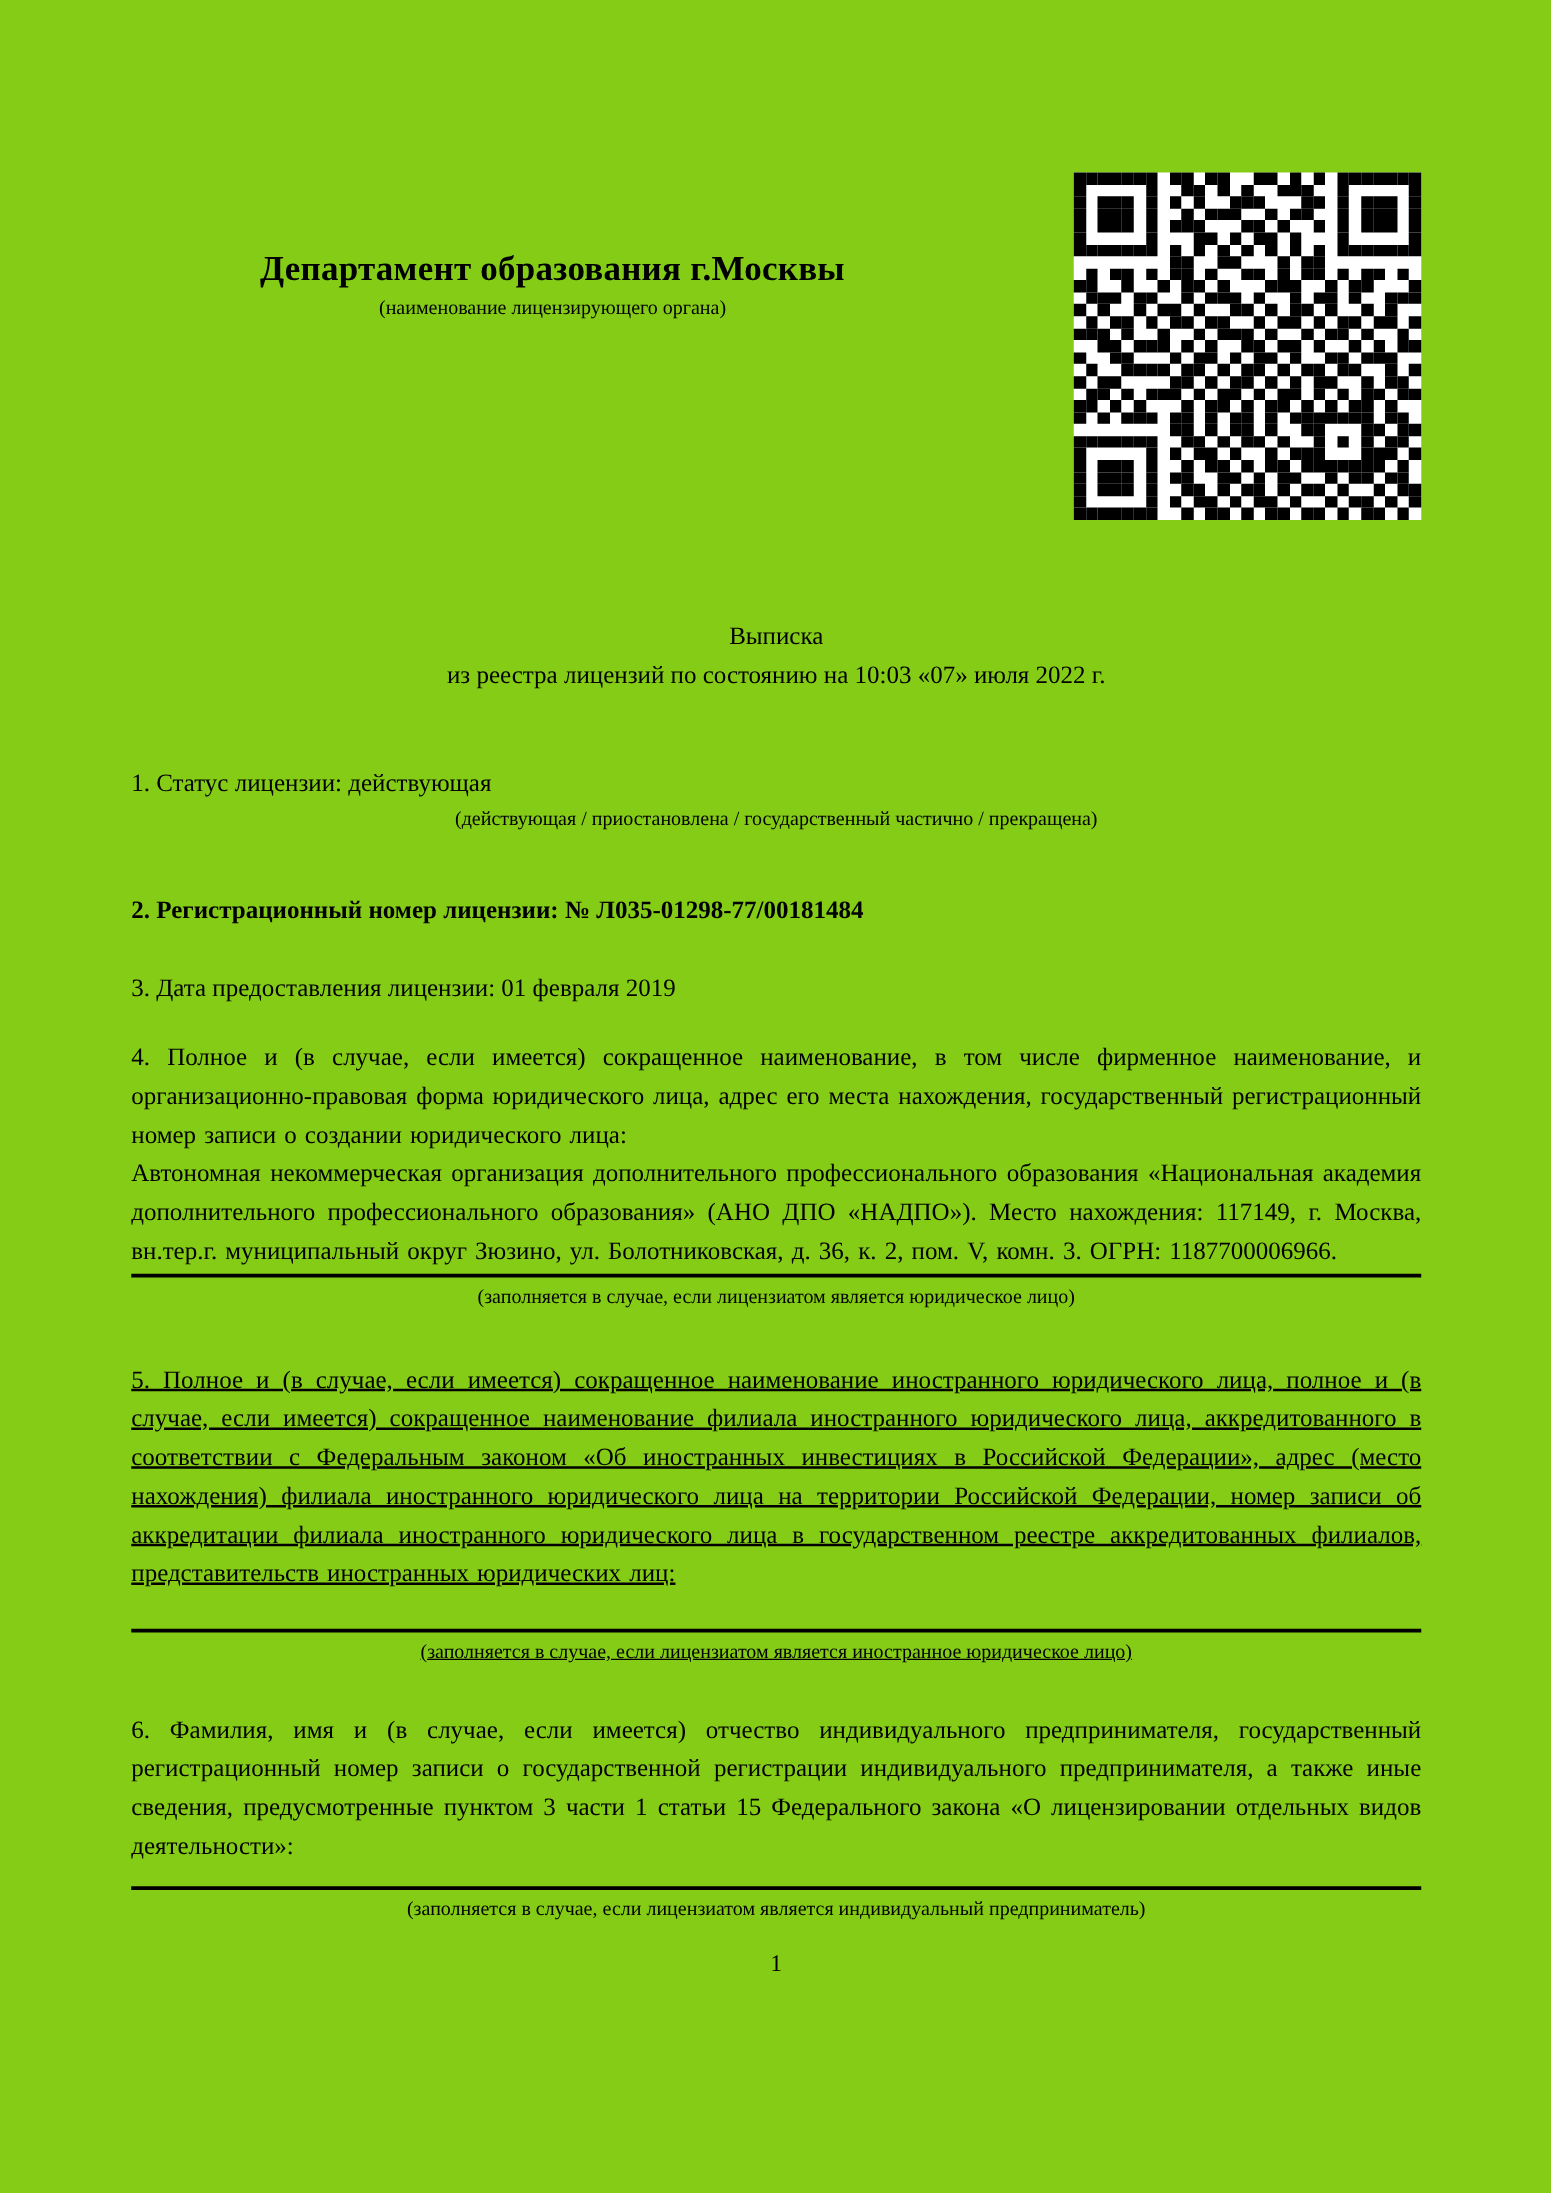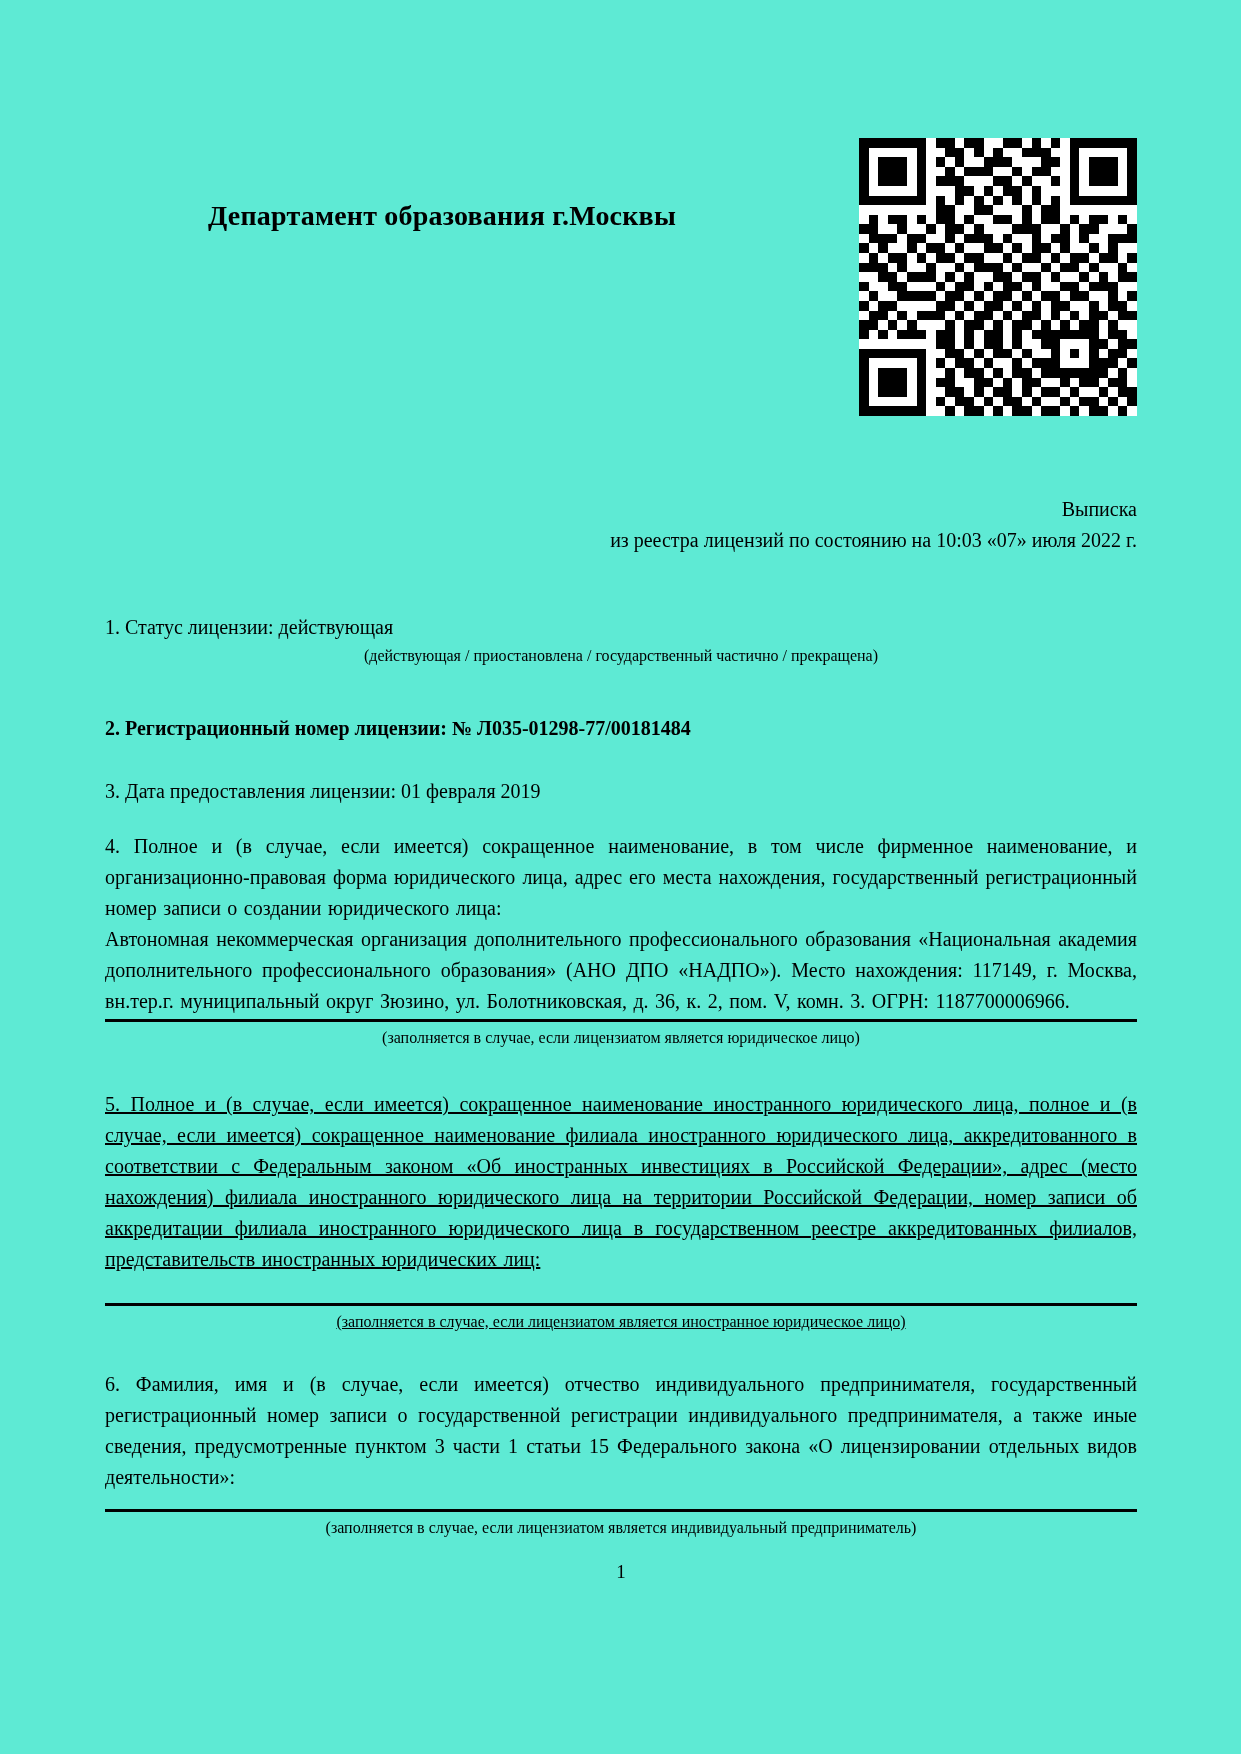--- a/index.html
+++ b/index.html
@@ -1,40 +1,40 @@
 <!DOCTYPE html>
 <html lang="ru"><head>
 <meta charset="utf-8">
 <style>
   html,body { margin:0; padding:0; background:#fff; }
   .page {
     position:relative;
     width:1241px; height:1754px;
     box-sizing:border-box;
     padding:0 104px 0 105px;
-    background:#5eead4;
+    background:#84cc16;
     color:#000;
     font-family:"Liberation Serif", serif;
     overflow:hidden;
   }
   .doc-header { display:flex; align-items:flex-start; padding-top:138px; }
   .title-block { flex:1 1 auto; text-align:center; padding-top:62px; padding-right:80px; }
   .org-name { margin:0; font-size:28px; font-weight:700; letter-spacing:.2px; }
   .org-name-note { font-size:16px; margin-top:6px; }
   .qr-code {
     flex:0 0 auto;
     width:278px; height:278px;
     display:grid;
     grid-template-columns:repeat(29,1fr);
     grid-template-rows:repeat(29,1fr);
     background:#fff;
   }
   .qr-code .qm { width:100%; height:100%; }
   .qr-code .qm.on { background:#000; }
-  .subject { margin-top:78px; font-size:20px; line-height:31px; text-align:right; }
+  .subject { margin-top:78px; font-size:20px; line-height:31px; text-align:center; }
   .item { margin:0; font-size:20px; line-height:31px; }
   .line { margin:0; }
   .para { margin:0; text-align:justify; word-spacing:1.5px; }
   .note { font-size:16px; line-height:22px; text-align:center; }
   .rule { border-top:3px solid #000; height:0; }
   #item1 { margin-top:56px; }
   #item1 .note { margin-top:2px; }
   #item2 { margin-top:46px;font-weight:bold; }
   #item3 { margin-top:32px; }
   #item4 { margin-top:24px; }
@@ -50,20 +50,21 @@
   .page-number { margin-top:22px; text-align:center; font-size:19px; }
 </style>
 </head>
 <body>
 
 <div class="page">
 
   <header class="doc-header">
     <div class="title-block">
       <h1 class="org-name">Департамент образования г.Москвы</h1>
+      <div class="org-name-note">(наименование лицензирующего органа)</div>
     </div>
     <div class="qr-code">
         <div class="qm on"></div>
         <div class="qm on"></div>
         <div class="qm on"></div>
         <div class="qm on"></div>
         <div class="qm on"></div>
         <div class="qm on"></div>
         <div class="qm on"></div>
         <div class="qm"></div>

